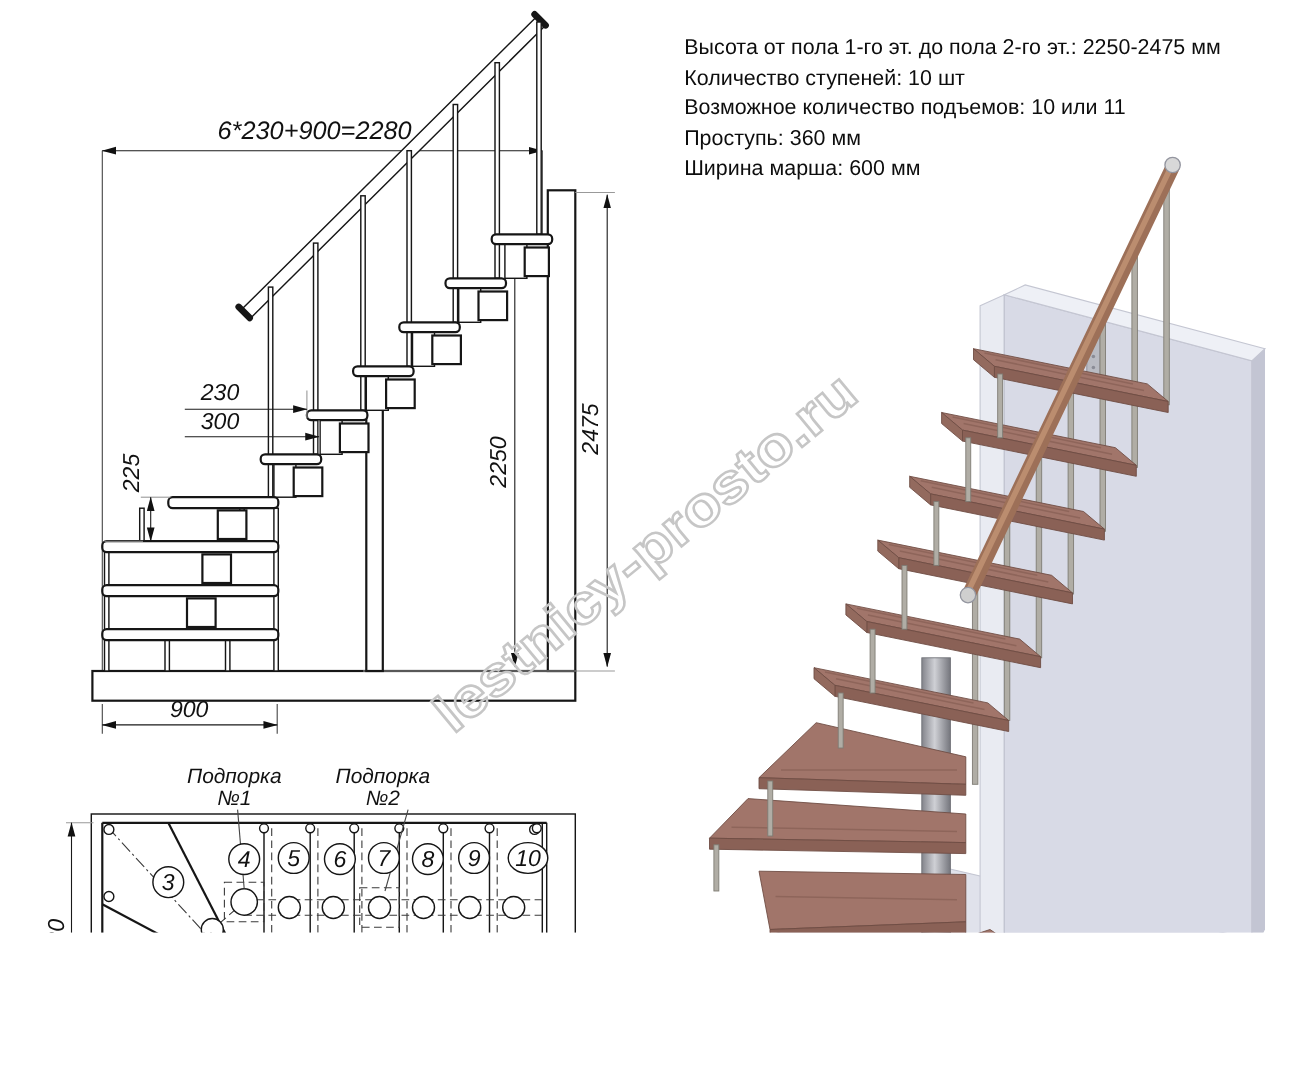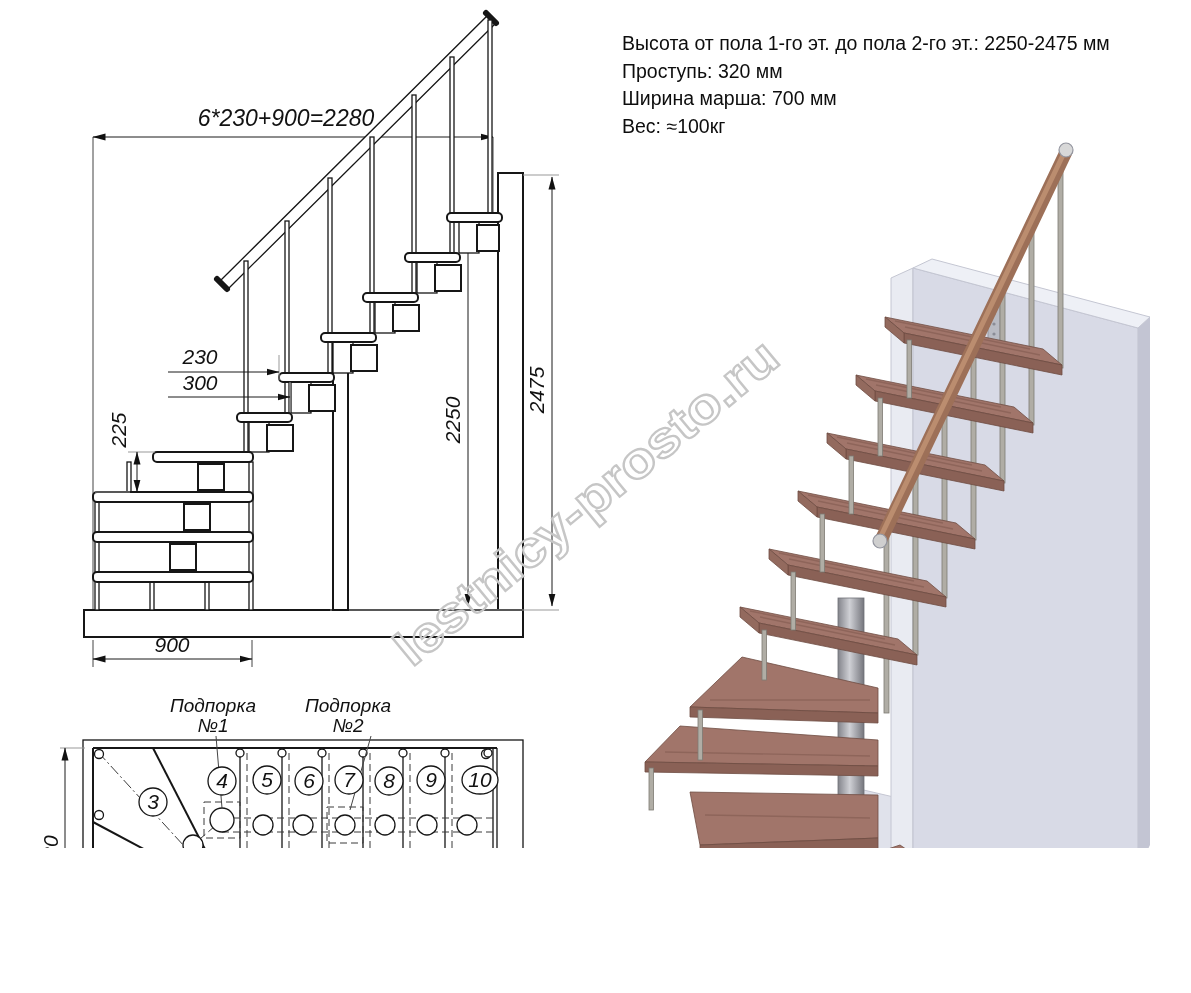--- a/index.html
+++ b/index.html
@@ -21,23 +21,24 @@
   .stepnum{font-style:italic;font-size:21px;fill:#111;text-anchor:middle;}
   .grain{stroke:#7f584e;stroke-width:1.4;opacity:.55;}
 </style>
 </head>
 <body>
 
 <div class="page">
 
   <div class="specs">
     <div>Высота от пола 1-го эт. до пола 2-го эт.: 2250-2475 мм</div>
-    <div>Проступь: 320 мм</div>
-    <div>Ширина марша: 700 мм</div>
-    <div>Вес: ≈100кг</div>
+    <div>Количество ступеней: 10 шт</div>
+    <div>Возможное количество подъемов: 10 или 11</div>
+    <div>Проступь: 360 мм</div>
+    <div>Ширина марша: 600 мм</div>
   </div>
 
   <svg class="scene" width="1191" height="993" viewBox="0 0 1191 993">
     <defs>
       <marker id="arr" markerWidth="14" markerHeight="9" refX="12.5" refY="4.5" orient="auto-start-reverse">
         <path d="M0,1 L13,4.5 L0,8 z" fill="#111"></path>
       </marker>
       <linearGradient id="postGrad" x1="0" y1="0" x2="1" y2="0">
         <stop offset="0" stop-color="#83848b"></stop>
           <stop offset="0.45" stop-color="#cfd0d5"></stop>

